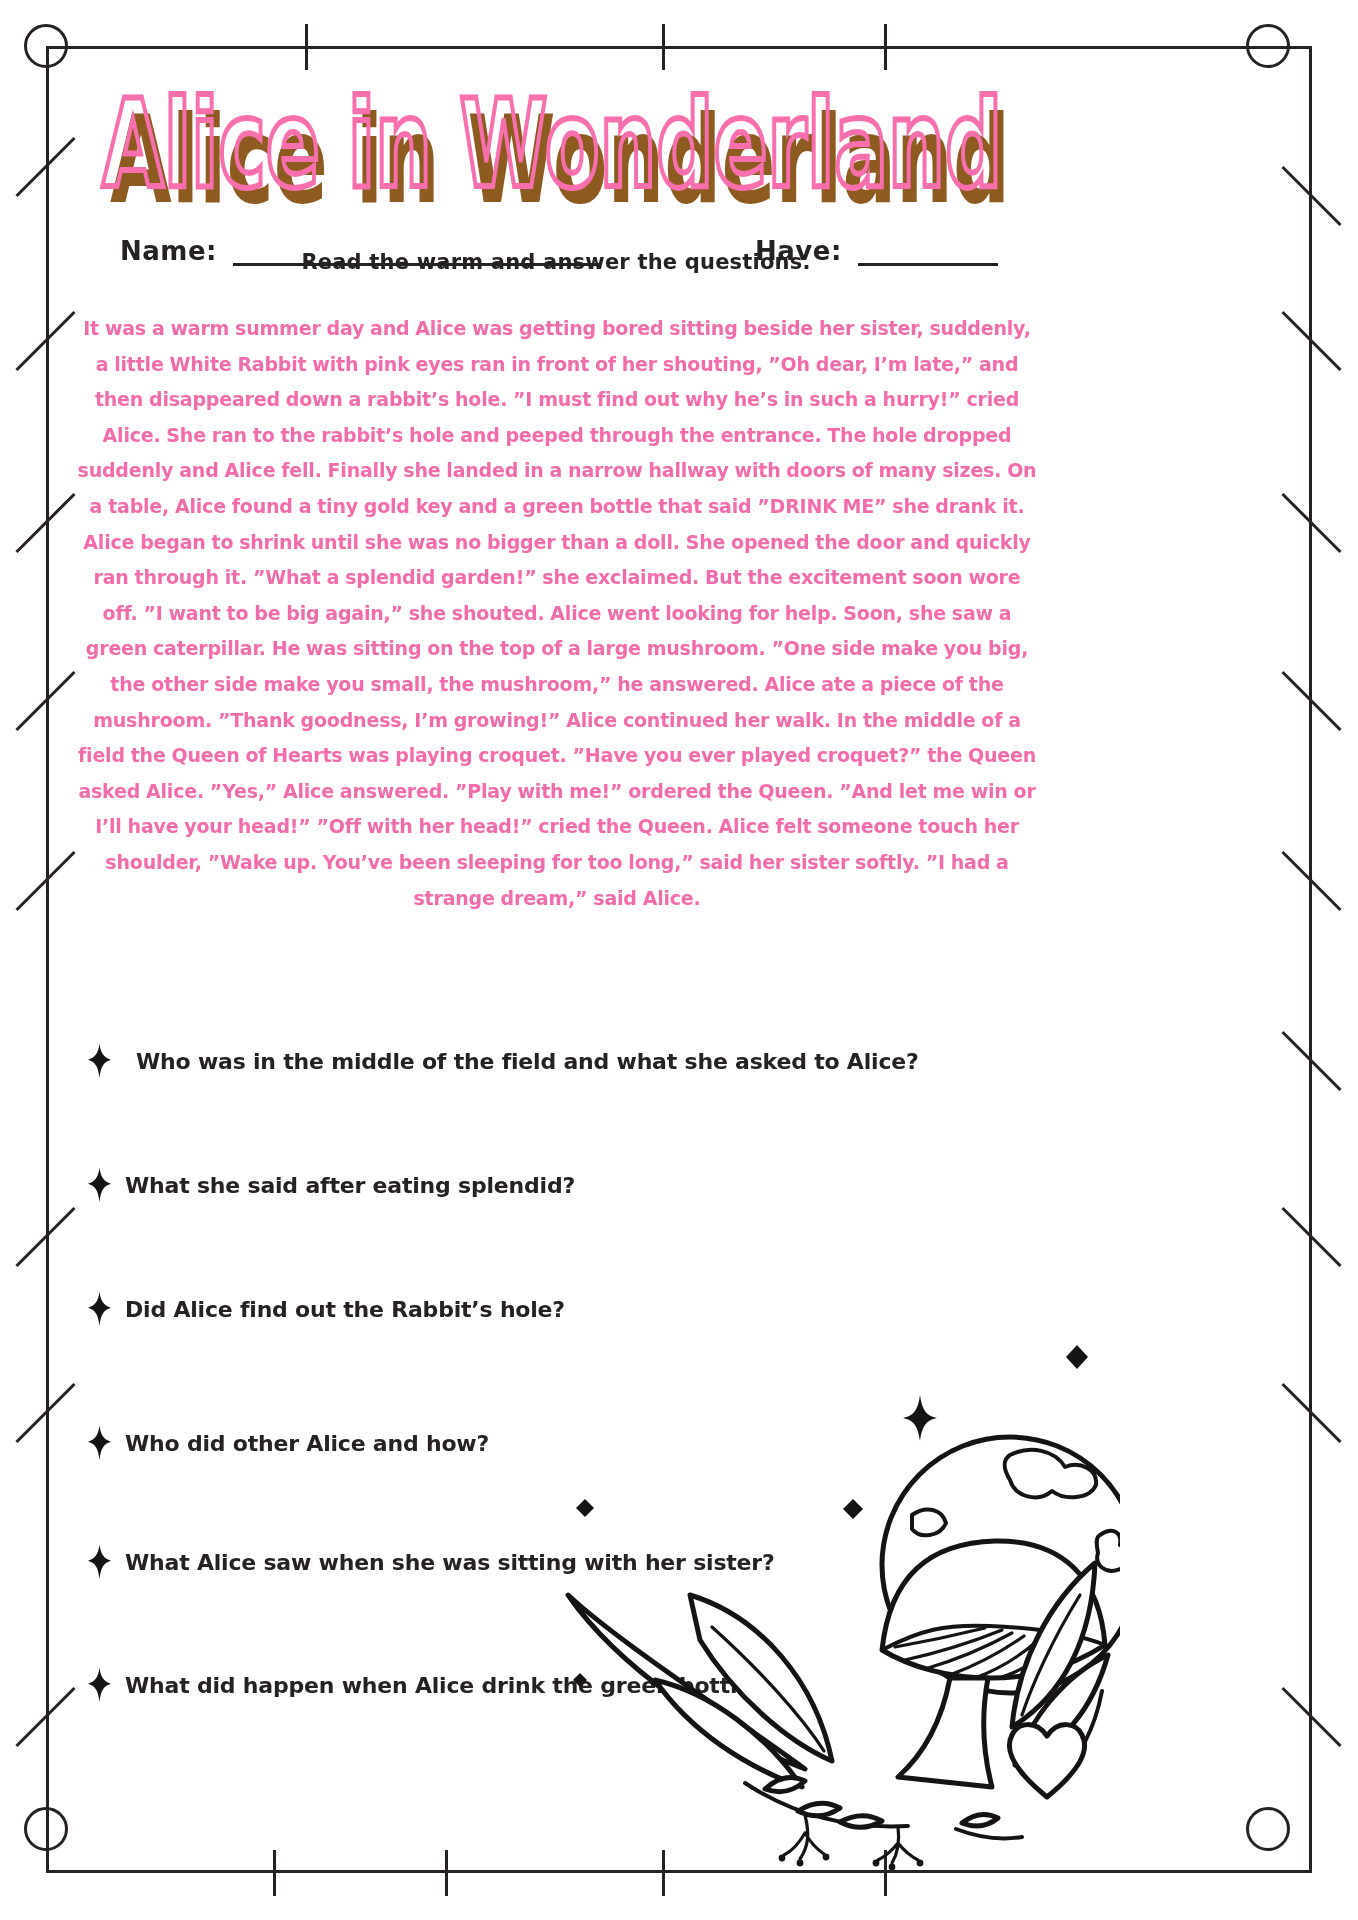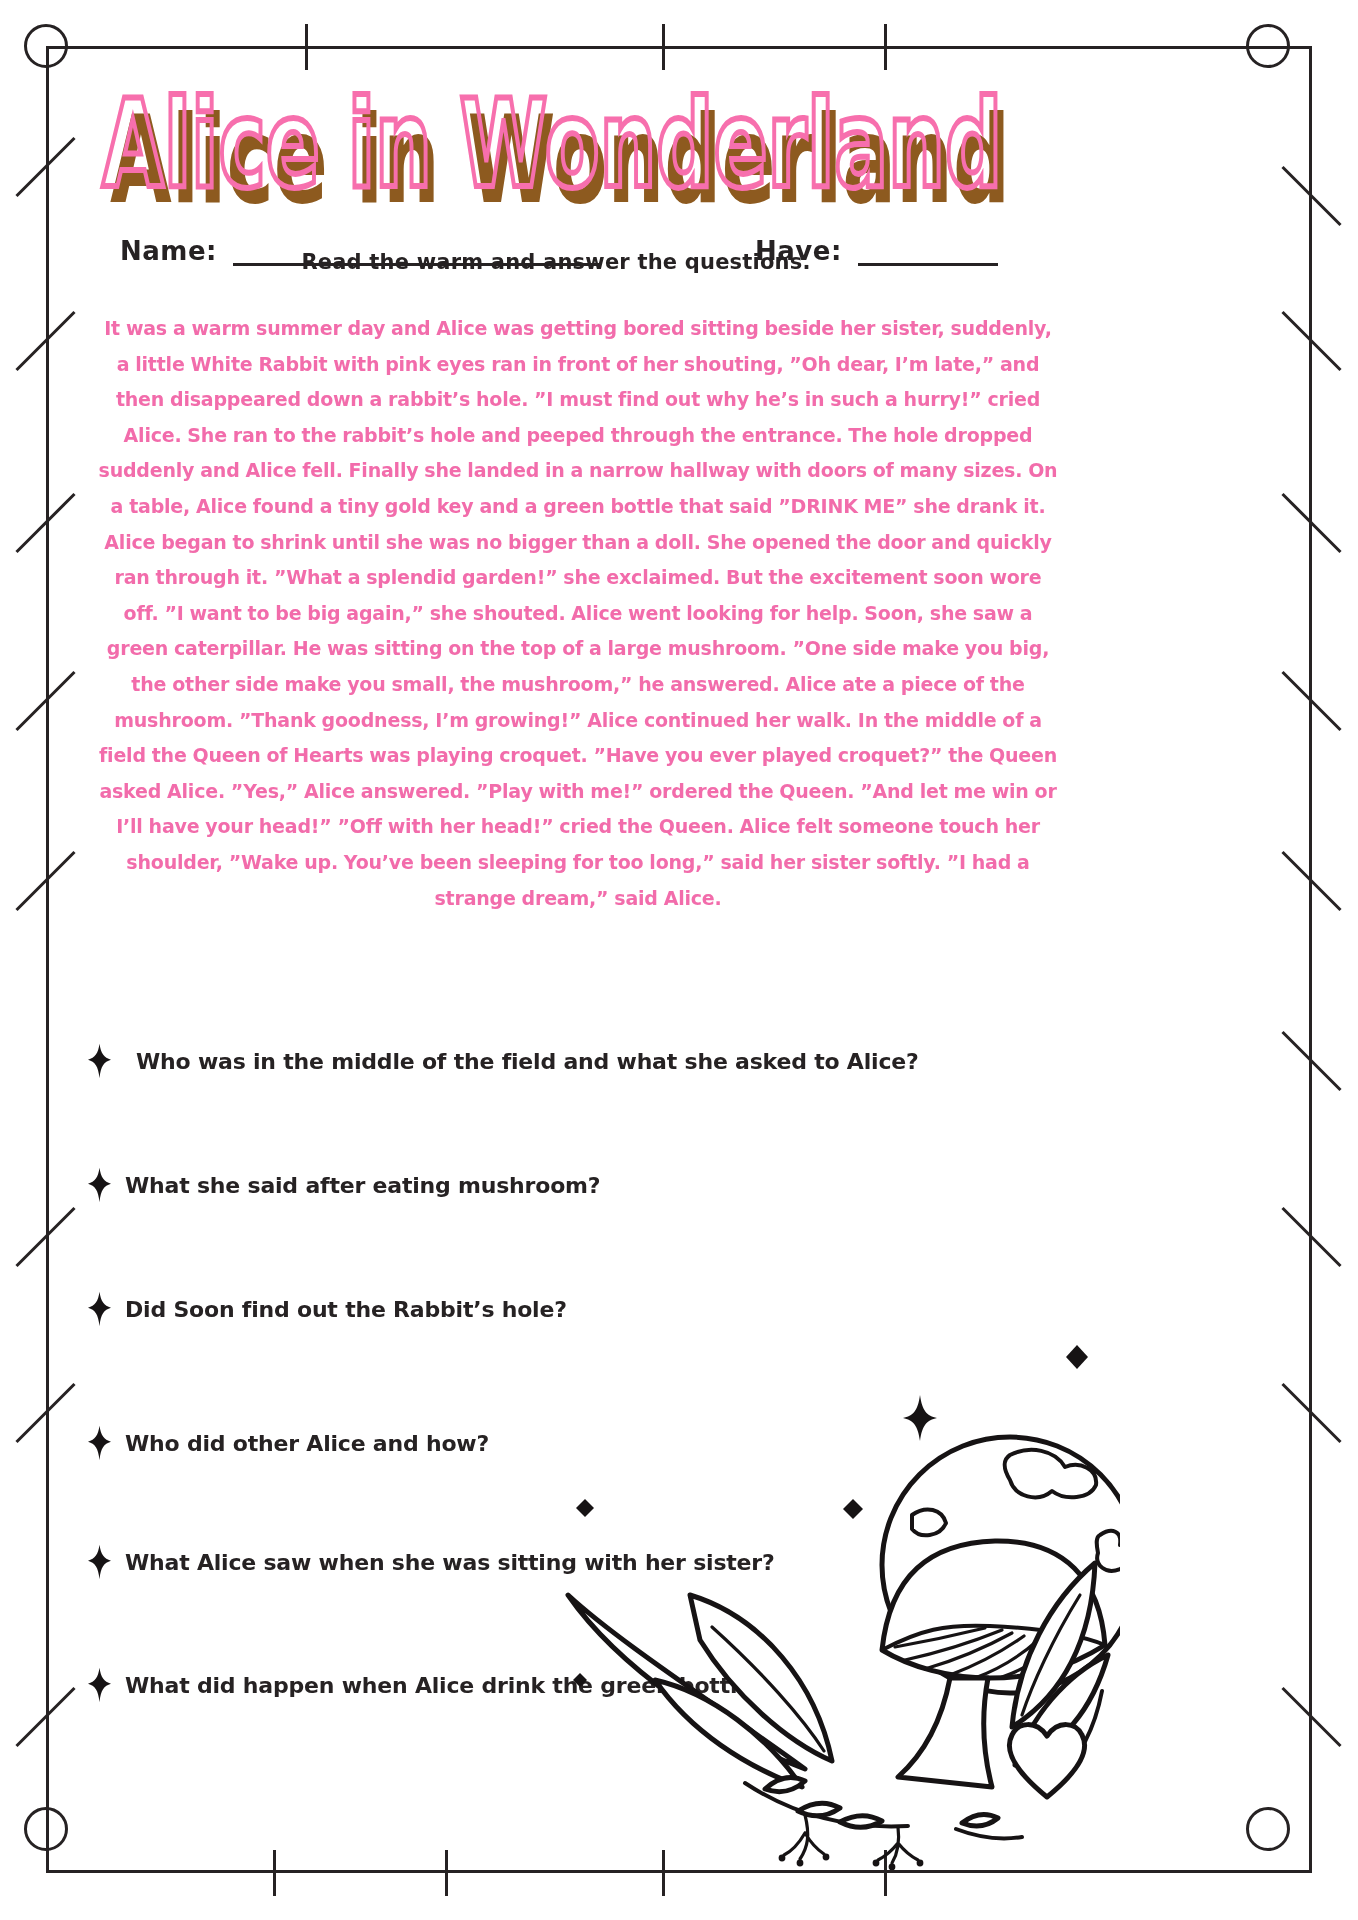--- a/index.html
+++ b/index.html
@@ -39,21 +39,21 @@
   #date-row{left:755px;top:212px;}
   #date-row .field-line{width:140px;}
 
   
   .instruction{position:absolute;left:86px;top:250px;width:940px;text-align:center;
     font-size:21px;font-weight:600;letter-spacing:.2px;}
 
   
   .story{position:absolute;left:74px;top:292px;width:966px;text-align:center;
     color:var(--pink);font-size:19px;font-weight:600;line-height:35.6px;
-    letter-spacing:-0.2px;word-spacing:-0.5px;margin-left:21px;}
+    letter-spacing:-0.2px;word-spacing:-0.5px;}
 
   
   .question{position:absolute;left:88px;display:flex;align-items:center;height:42px;}
   .q-star{flex:0 0 auto;margin-right:14px;}
   .q-star svg{display:block;}
   .q-text{font-size:22px;font-weight:600;letter-spacing:-0.2px;white-space:nowrap;}
   #q0{top:1040px;gap:11px;} #q1{top:1164px;} #q2{top:1288px;}
   #q3{top:1422px;} #q4{top:1541px;} #q5{top:1664px;}
 
   
@@ -127,29 +127,29 @@
         </svg>
     </span>
     <span class="q-text">Who was in the middle of the field and what she asked to Alice?</span>
   </div>
   <div class="question" id="q1">
     <span class="q-star">
       <svg width="23" height="36" viewBox="0 0 24 36">
           <path d="M12 0 C13.4 10,16.6 14.4,24 16.6 C16.6 18.8,13.4 23,12 36 C10.6 23,7.4 18.8,0 16.6 C7.4 14.4,10.6 10,12 0 Z" fill="#161314"></path>
         </svg>
     </span>
-    <span class="q-text">What she said after eating mushroom?</span>
+    <span class="q-text">What she said after eating splendid?</span>
   </div>
   <div class="question" id="q2">
     <span class="q-star">
       <svg width="23" height="36" viewBox="0 0 24 36">
           <path d="M12 0 C13.4 10,16.6 14.4,24 16.6 C16.6 18.8,13.4 23,12 36 C10.6 23,7.4 18.8,0 16.6 C7.4 14.4,10.6 10,12 0 Z" fill="#161314"></path>
         </svg>
     </span>
-    <span class="q-text">Did Soon find out the Rabbit’s hole?</span>
+    <span class="q-text">Did Alice find out the Rabbit’s hole?</span>
   </div>
   <div class="question" id="q3">
     <span class="q-star">
       <svg width="23" height="36" viewBox="0 0 24 36">
           <path d="M12 0 C13.4 10,16.6 14.4,24 16.6 C16.6 18.8,13.4 23,12 36 C10.6 23,7.4 18.8,0 16.6 C7.4 14.4,10.6 10,12 0 Z" fill="#161314"></path>
         </svg>
     </span>
     <span class="q-text">Who did other Alice and how?</span>
   </div>
   <div class="question" id="q4">

